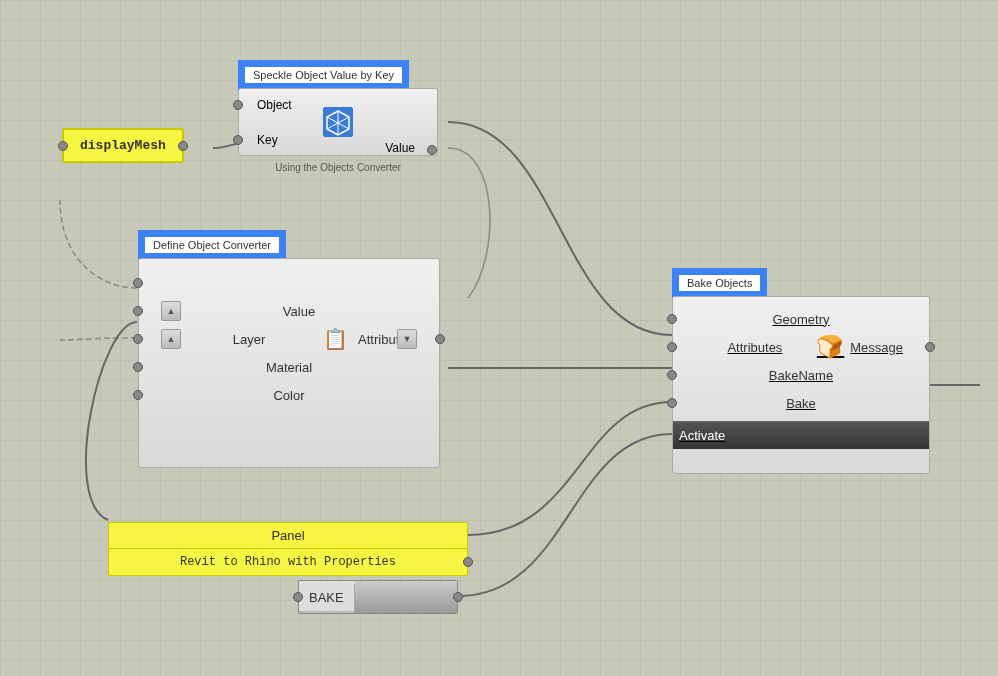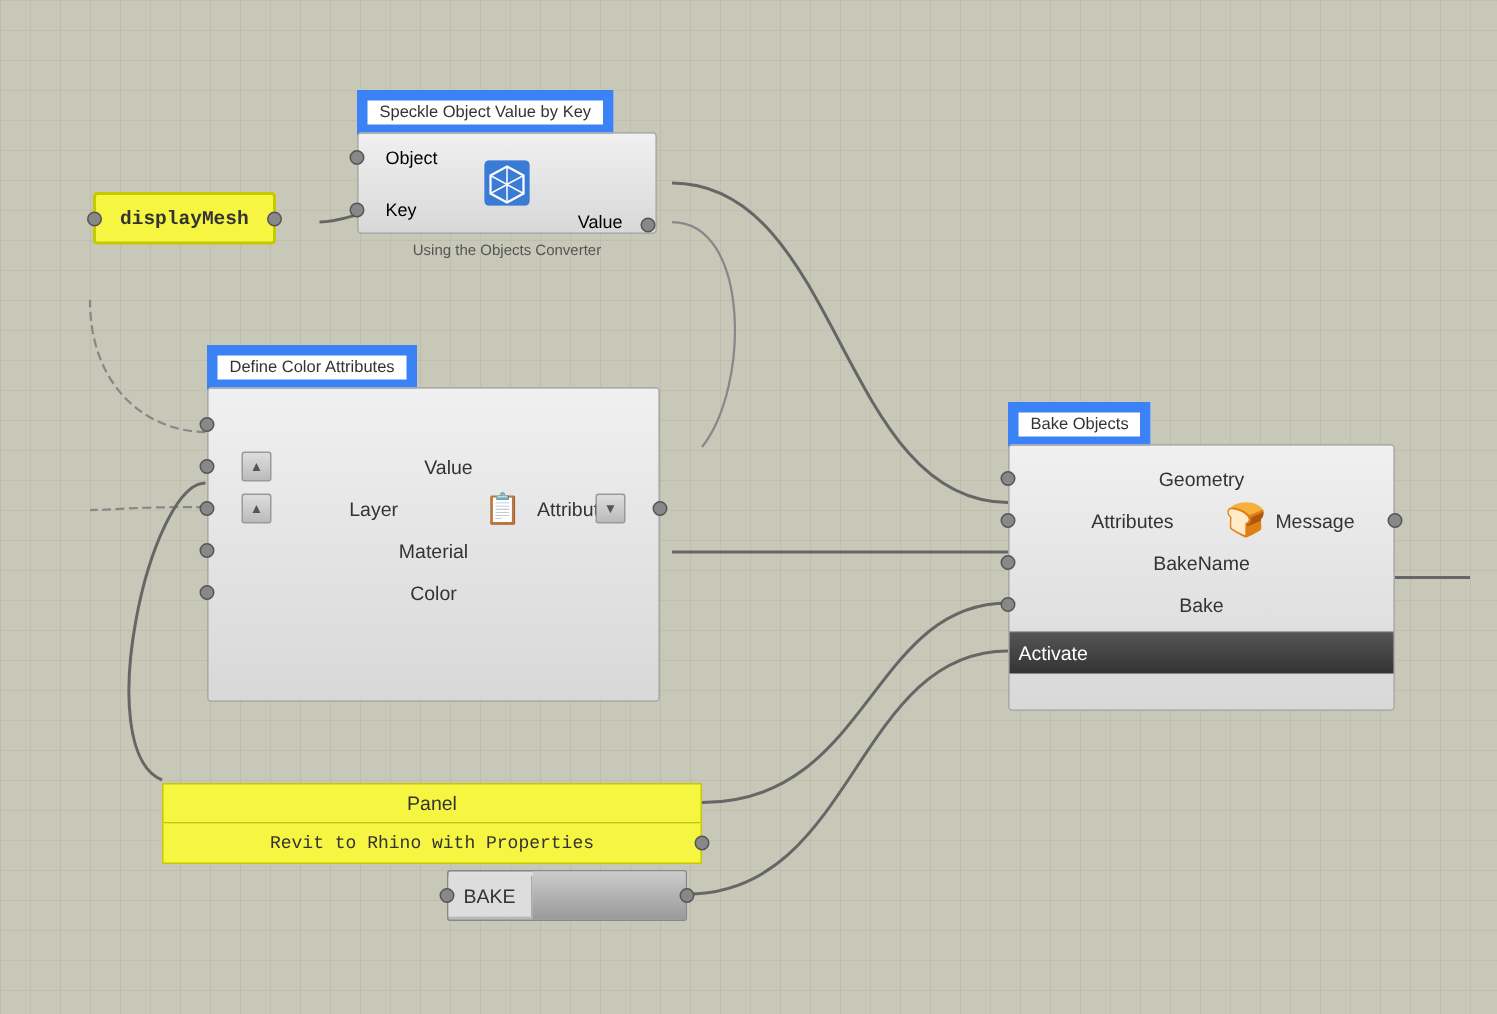--- a/index.html
+++ b/index.html
@@ -121,20 +121,21 @@
     }
     .bake-node .node-label {
       top: -28px;
       left: 0;
     }
     .bake-node .node-body {
       width: 258px;
       height: 178px;
       padding: 8px 0 0 0;
       position: relative;
+      text-decoration: underline;
     }
 
     
     .node-row {
       display: flex;
       align-items: center;
       justify-content: center;
       padding: 4px 20px;
       font-size: 13px;
       color: #333;
@@ -320,21 +321,21 @@
       <span style="font-size:12px;margin-right:6px;">Value</span>
       <div class="port port-right" style="position:relative;right:-6px;"></div>
     </div>
 
     <div style="position:absolute;bottom:-18px;left:0;right:0;text-align:center;font-size:10px;color:#555;">Using the Objects Converter</div>
   </div>
 </div>
 
 <div class="node define-node">
   <div class="node-label">
-    <span>Define Color Attributes</span>
+    <span>Define Object Converter</span>
   </div>
   <div class="node-body">
 
     <div class="node-row">
       <div class="port port-left" style="top:50%;transform:translateY(-50%);"></div>
     </div>
 
 
     <div class="node-row">
       <div class="port port-left" style="top:50%;transform:translateY(-50%);"></div>

